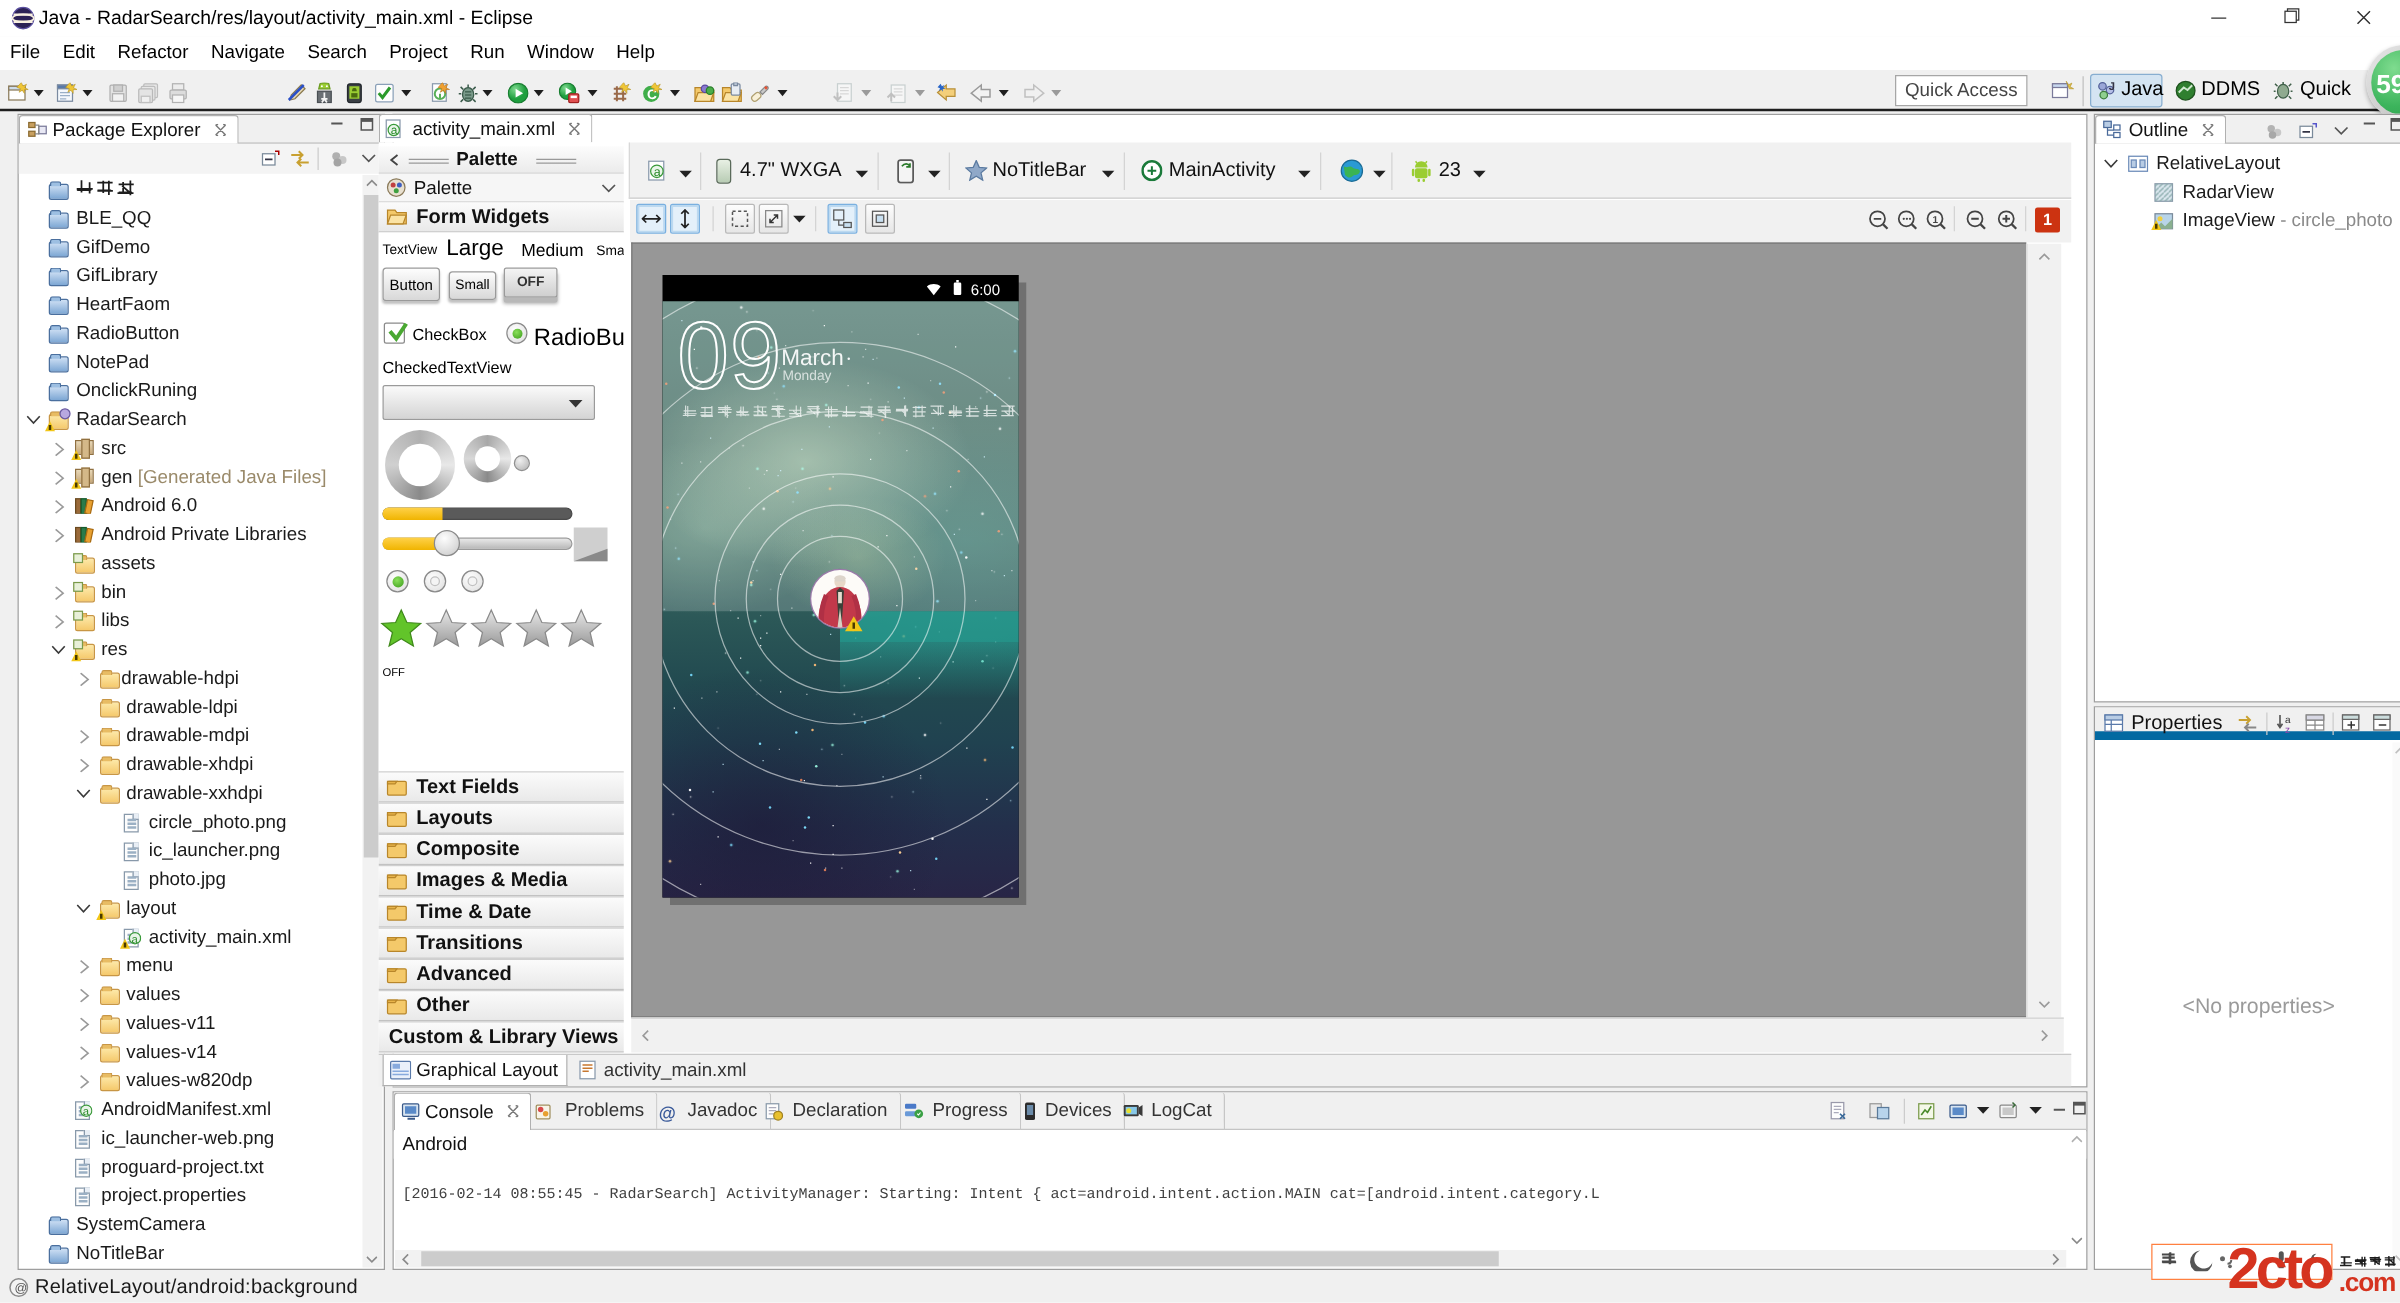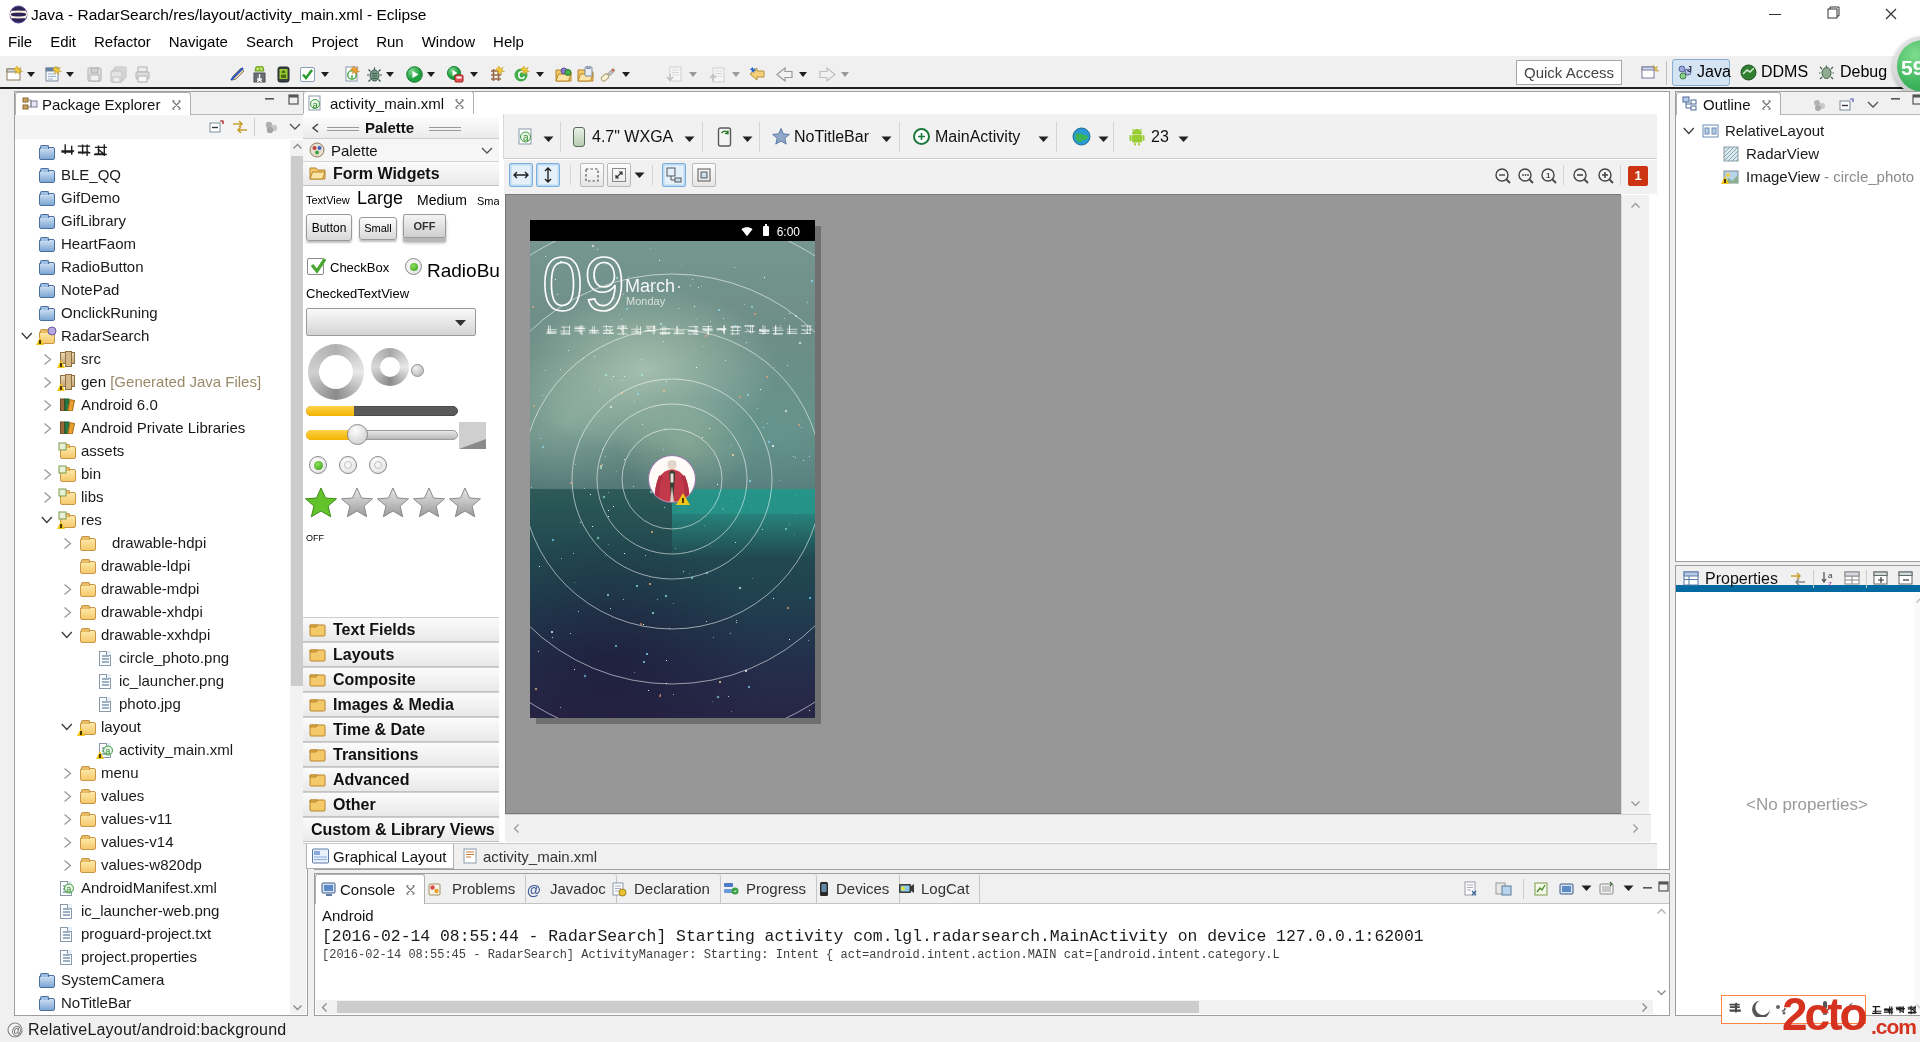--- a/index.html
+++ b/index.html
@@ -223,21 +223,21 @@
 <svg class="abs" style="left:1740px;top:64px" width="17" height="17" viewBox="0 0 17 17">
     <circle cx="8.5" cy="8.5" r="7.5" fill="#2f7f2f"></circle>
     <path d="M3 10l4-4 3 2 4-4" stroke="#cfe8cf" stroke-width="1.6" fill="none"></path>
     <circle cx="8.5" cy="8.5" r="7.5" fill="none" stroke="#1e521e"></circle>
   </svg>
 <div class="abs" style="left:1761px;top:63px;font-size:16px;color:#000">DDMS</div>
 <svg class="abs" style="left:1818px;top:64px" width="17" height="17" viewBox="0 0 17 17">
     <ellipse cx="8.5" cy="9" rx="4.5" ry="5.5" fill="#8faa8f" stroke="#41604a"></ellipse>
     <path d="M8.5 3.5v-2M4 5L2 3M13 5l2-2M2.5 9H1M16 9h-1.5M4 13l-2 2M13 13l2 2" stroke="#41604a" stroke-width="1.2"></path>
   </svg>
-<div class="abs" style="left:1840px;top:63px;font-size:16px;color:#000">Debug</div>
+<div class="abs" style="left:1840px;top:63px;font-size:16px;color:#000">Quick</div>
 
 <div class="abs" style="left:1893px;top:36px;width:60px;height:60px;border-radius:50%;background:linear-gradient(135deg,#e8e8e8,#b8b8b8);box-shadow:0 2px 4px rgba(0,0,0,0.3)"></div>
 <div class="abs" style="left:1897px;top:40px;width:52px;height:52px;border-radius:50%;background:radial-gradient(circle at 35% 28%,#7fdc8f,#3cb45c 60%,#2f9e4e)"></div>
 <div class="abs" style="left:1901px;top:56px;font-size:21px;font-weight:bold;color:#fff">59</div>
 
 <div class="panel" style="left:2px;top:91px;width:294px;height:925px">
   <div class="tabrow" style="height:23px">
     <div class="tab" style="left:0;height:23px;padding:3px 8px 0 26px">Package Explorer <svg width="11" height="10" style="margin-left:6px">
           <path d="M1.5 1l8 8M9.5 1l-8 8M1.5 1l2-0.5M9.5 1l-2-0.5M1.5 9l2 0.5M9.5 9l-2 0.5" stroke="#7a7a7a" stroke-width="1.2" fill="none"></path>
         </svg></div>
@@ -395,21 +395,21 @@
           <rect x="1" y="1" width="7" height="7" fill="#e8f0d8" stroke="#7a9a4a"></rect>
         </svg>
         <i class="warnov" style="left:42px;top:12px"></i>
         <span class="tr-text" style="left:66px">res</span>
       </div>
 <div class="tree-row" style="top:393px">
         <svg style="position:absolute;left:48px;top:6px" width="9" height="11">
           <path d="M1.5 0.5l6 5-6 5" fill="none" stroke="#9a9a9a" stroke-width="1.3"></path>
         </svg>
         <b class="fold" style="left:65px;top:6px"></b>
-        <span class="tr-text" style="left:97px">drawable-hdpi</span>
+        <span class="tr-text" style="left:82px">drawable-hdpi</span>
       </div>
 <div class="tree-row" style="top:416px">
         <b class="fold" style="left:65px;top:6px"></b>
         <span class="tr-text" style="left:86px">drawable-ldpi</span>
       </div>
 <div class="tree-row" style="top:439px">
         <svg style="position:absolute;left:48px;top:6px" width="9" height="11">
           <path d="M1.5 0.5l6 5-6 5" fill="none" stroke="#9a9a9a" stroke-width="1.3"></path>
         </svg>
         <b class="fold" style="left:65px;top:6px"></b>
@@ -954,21 +954,20 @@
       </svg>
     <svg class="abs" style="left:1326px;top:10px" width="14" height="12">
         <rect x="2" y="3" width="9" height="1.6" fill="#555"></rect>
       </svg>
     <svg class="abs" style="left:1342px;top:6px" width="14" height="14">
         <rect x="2" y="2" width="9" height="9" fill="none" stroke="#555" stroke-width="1.2"></rect>
         <rect x="2" y="2" width="9" height="2.5" fill="#555"></rect>
       </svg>
   </div>
   <div class="abs" style="left:0;top:31px;width:100%;height:22px;background:#fff;font-size:15px;color:#111;padding:2px 0 0 7px">Android</div>
-  <div class="abs mono" style="left:7px;top:53px;font-size:16.4px;color:#1a1a1a;white-space:nowrap;letter-spacing:0px">[2016-02-14 08:55:44 - RadarSearch] Starting activity com.lgl.radarsearch.MainActivity on device 127.0.0.1:62001</div>
   <div class="abs mono" style="left:7px;top:74px;font-size:12px;color:#404040;white-space:nowrap;width:1332px;overflow:hidden">[2016-02-14 08:55:45 - RadarSearch] ActivityManager: Starting: Intent { act=android.intent.action.MAIN cat=[android.intent.category.L</div>
   <div class="sbtrack" style="right:1px;top:31px;width:14px;bottom:16px;background:#fff">
     <svg class="abs" style="left:3px;top:3px" width="9" height="7">
         <path d="M0.5 5.5L4.5 1.5 8.5 5.5" fill="none" stroke="#b0b0b0" stroke-width="1.3"></path>
       </svg>
     <svg class="abs" style="left:3px;bottom:3px" width="9" height="7">
         <path d="M0.5 1.5L4.5 5.5 8.5 1.5" fill="none" stroke="#8a8a8a" stroke-width="1.3"></path>
       </svg>
   </div>
   <div class="sbtrack" style="left:1px;bottom:1px;height:14px;right:16px">

